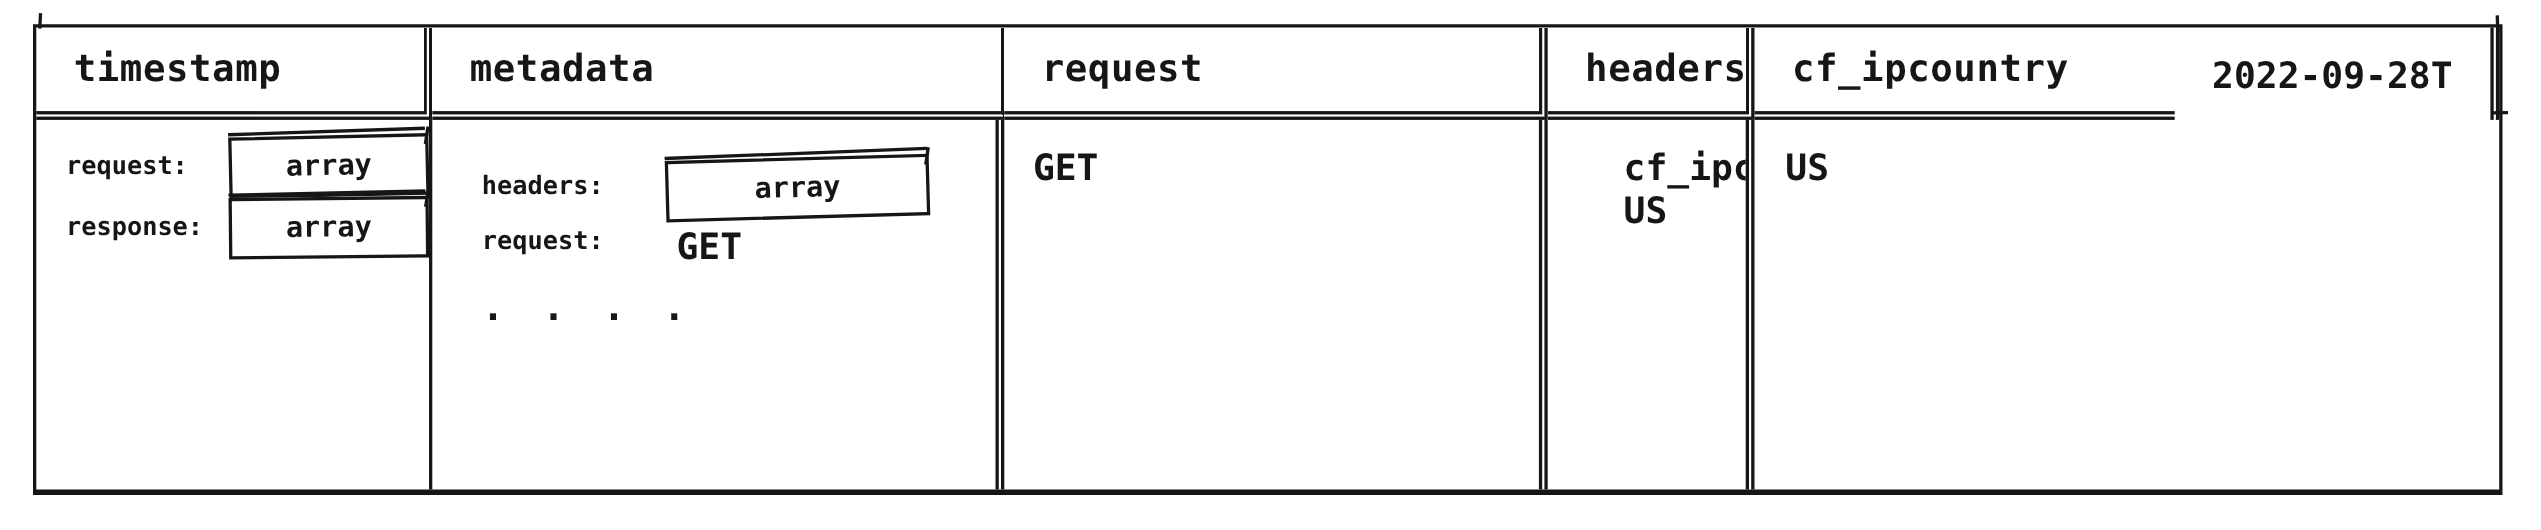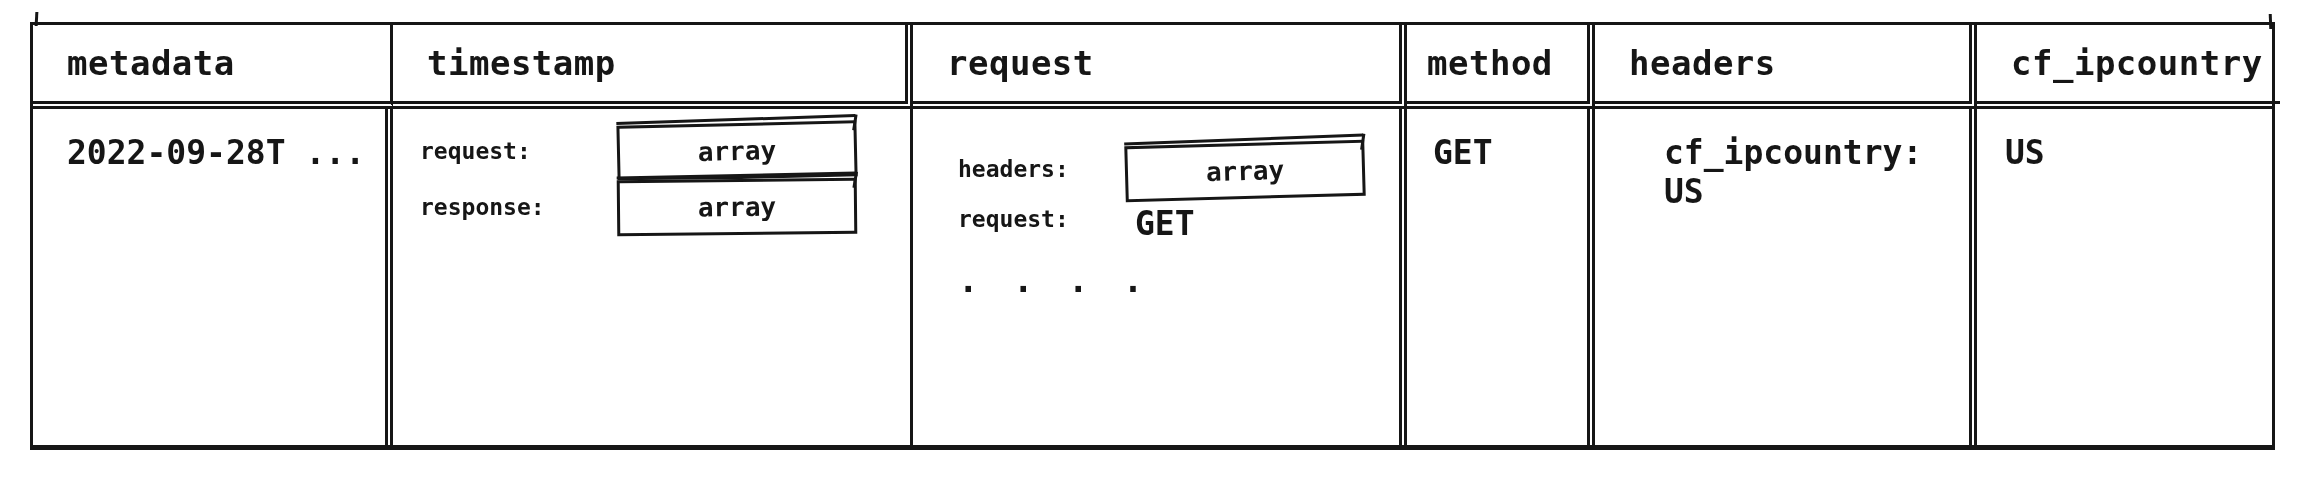--- a/index.html
+++ b/index.html
@@ -108,31 +108,28 @@
 <body>
 
 <div class="canvas">
   <div class="frame">
     <span class="tick tick-tl"></span>
     <span class="tick tick-tr"></span>
     <span class="tick tick-sep"></span>
 
     <div class="grid">
 
+      <div class="th b-double">
+        <span>timestamp</span>
+      </div>
       <div class="th b-solid">
         <span>metadata</span>
       </div>
       <div class="th b-double">
-        <span>timestamp</span>
-      </div>
-      <div class="th b-double">
         <span>request</span>
-      </div>
-      <div class="th th-method b-double">
-        <span>method</span>
       </div>
       <div class="th b-double">
         <span>headers</span>
       </div>
       <div class="th">
         <span>cf_ipcountry</span>
       </div>
 
       <div class="td b-double">
         <span>2022-09-28T ...</span>

